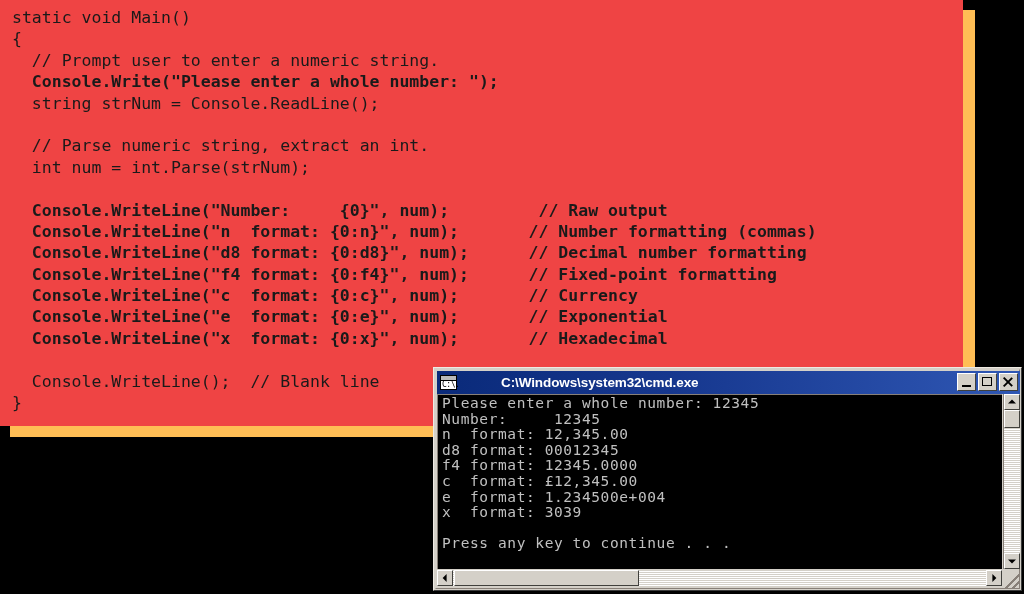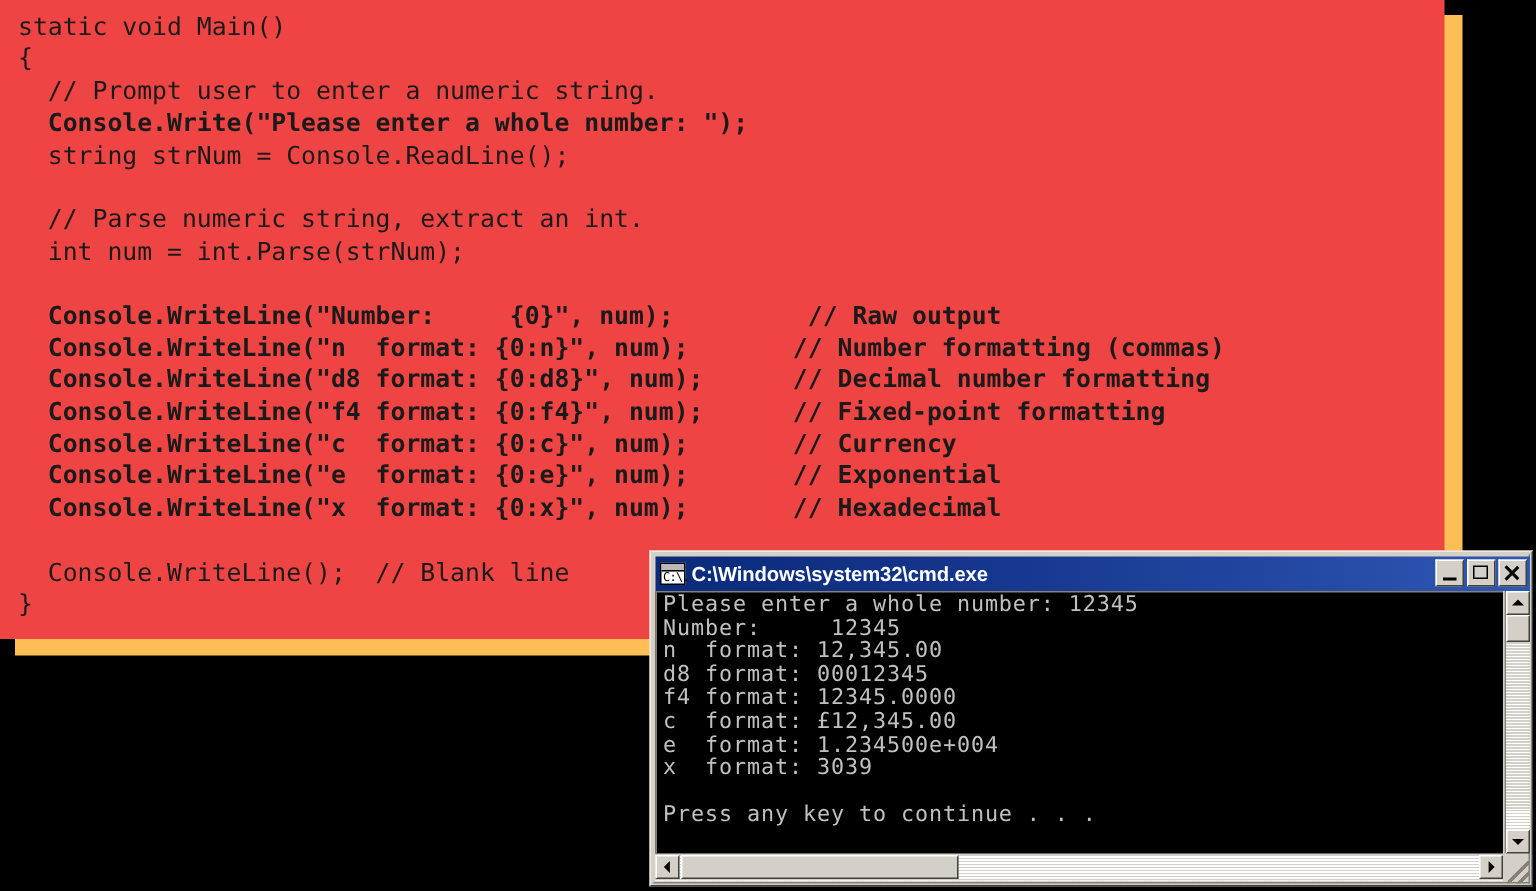--- a/index.html
+++ b/index.html
@@ -117,20 +117,21 @@
     color: #000;
     letter-spacing: -0.5px;
   }
   #title-text {
     color: #ffffff;
     font-family: "Liberation Sans", sans-serif;
     font-size: 13.5px;
     font-weight: bold;
     white-space: nowrap;
     letter-spacing: -0.1px;
+    margin-left: 40px;
   }
   #win-buttons {
     position: absolute;
     right: 2px;
     top: 2px;
     display: flex;
     gap: 2px;
   }
   .winbtn {
     width: 19px;

